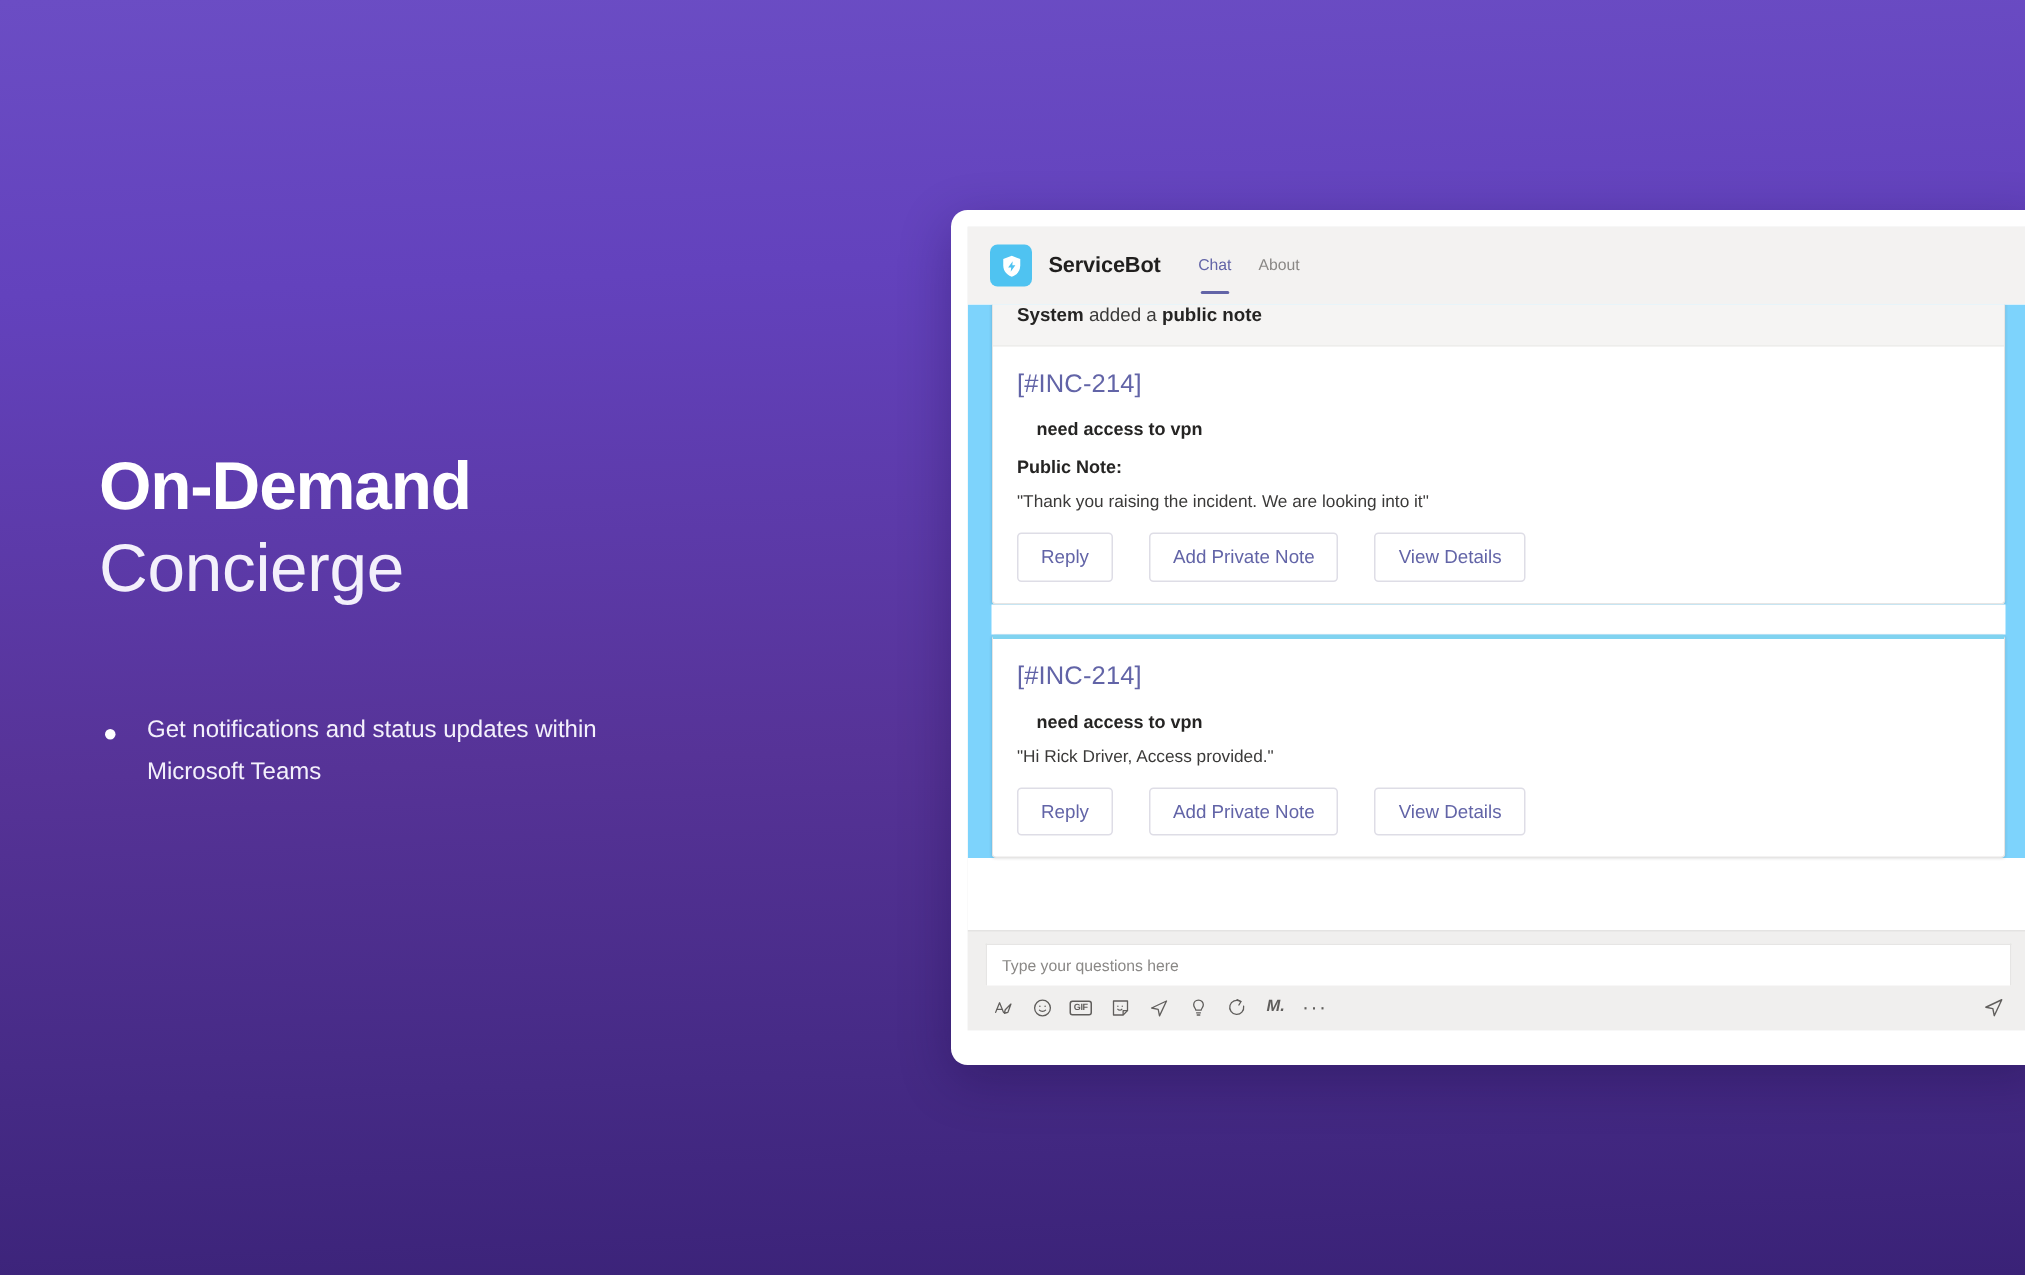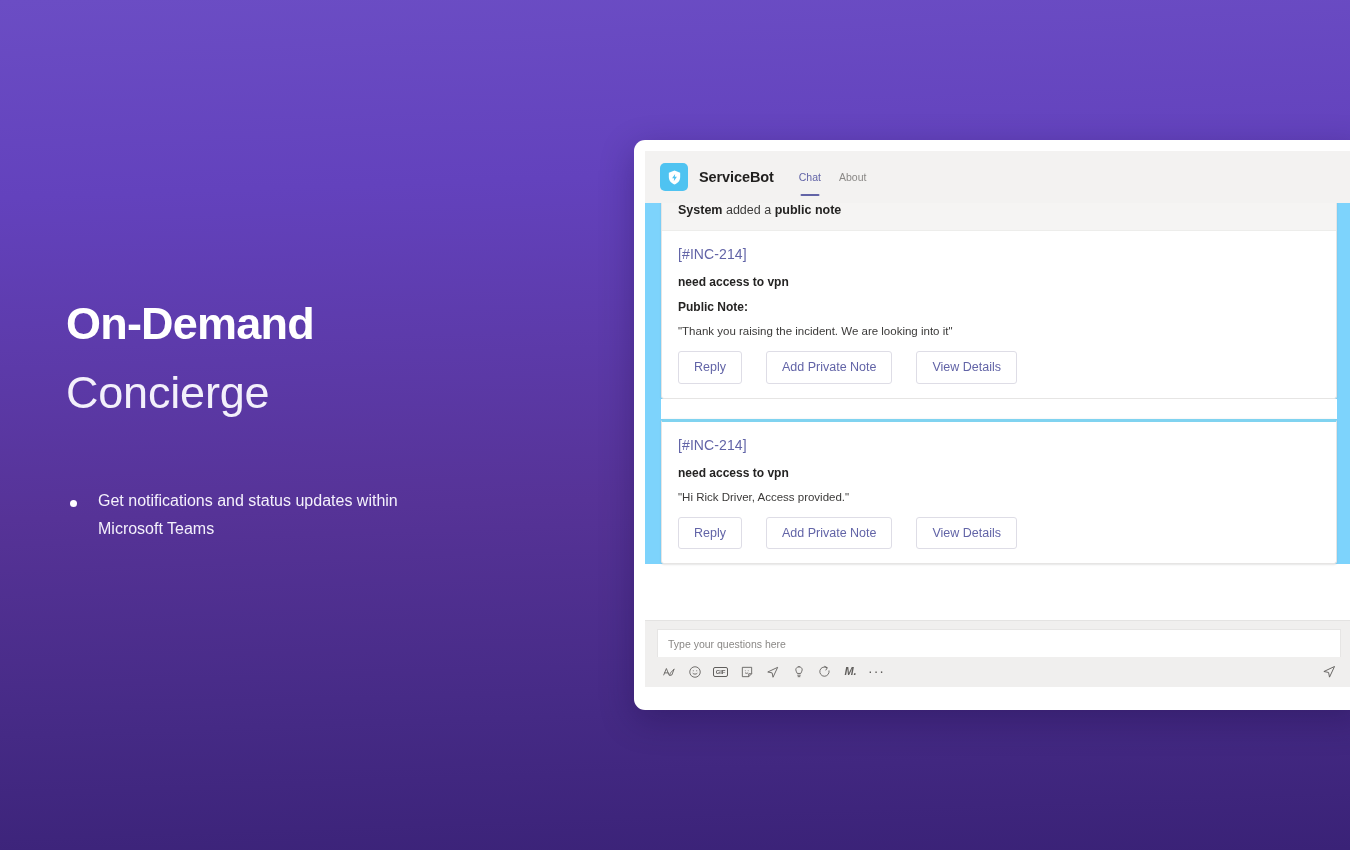--- a/index.html
+++ b/index.html
@@ -35,21 +35,21 @@
     font-weight: 700;
     color: #ffffff;
     letter-spacing: -0.8px;
   }
   .headline-light {
     display: block;
     font-size: 45px;
     font-weight: 300;
     color: #f3f0fb;
     letter-spacing: -0.2px;
-    margin-top: 20px;
+    margin-top: 6px;
   }
 
   .bullet-list {
     margin-top: 70px;
     list-style: none;
   }
   .bullet-item {
     position: relative;
     padding-left: 32px;
     font-size: 16px;
@@ -196,32 +196,33 @@
     padding: 13px 16px;
     font-size: 12.5px;
     color: #3b3a39;
     border-bottom: 1px solid #ededeb;
   }
   .card-header strong { font-weight: 700; color: #252423; }
 
   .card-body { padding: 15px 16px 14px 16px; }
 
   .ticket-id {
-    font-size: 14px;
+    font-size: 17px;
     color: #6264a7;
     font-weight: 400;
     margin-bottom: 13px;
     letter-spacing: 0.1px;
   }
 
   .ticket-subject {
     font-size: 12px;
     font-weight: 700;
     color: #252423;
     margin-bottom: 11px;
+    margin-left: 13px;
   }
 
   .note-label {
     font-size: 12px;
     font-weight: 700;
     color: #252423;
     margin-bottom: 11px;
   }
 
   .note-text {

